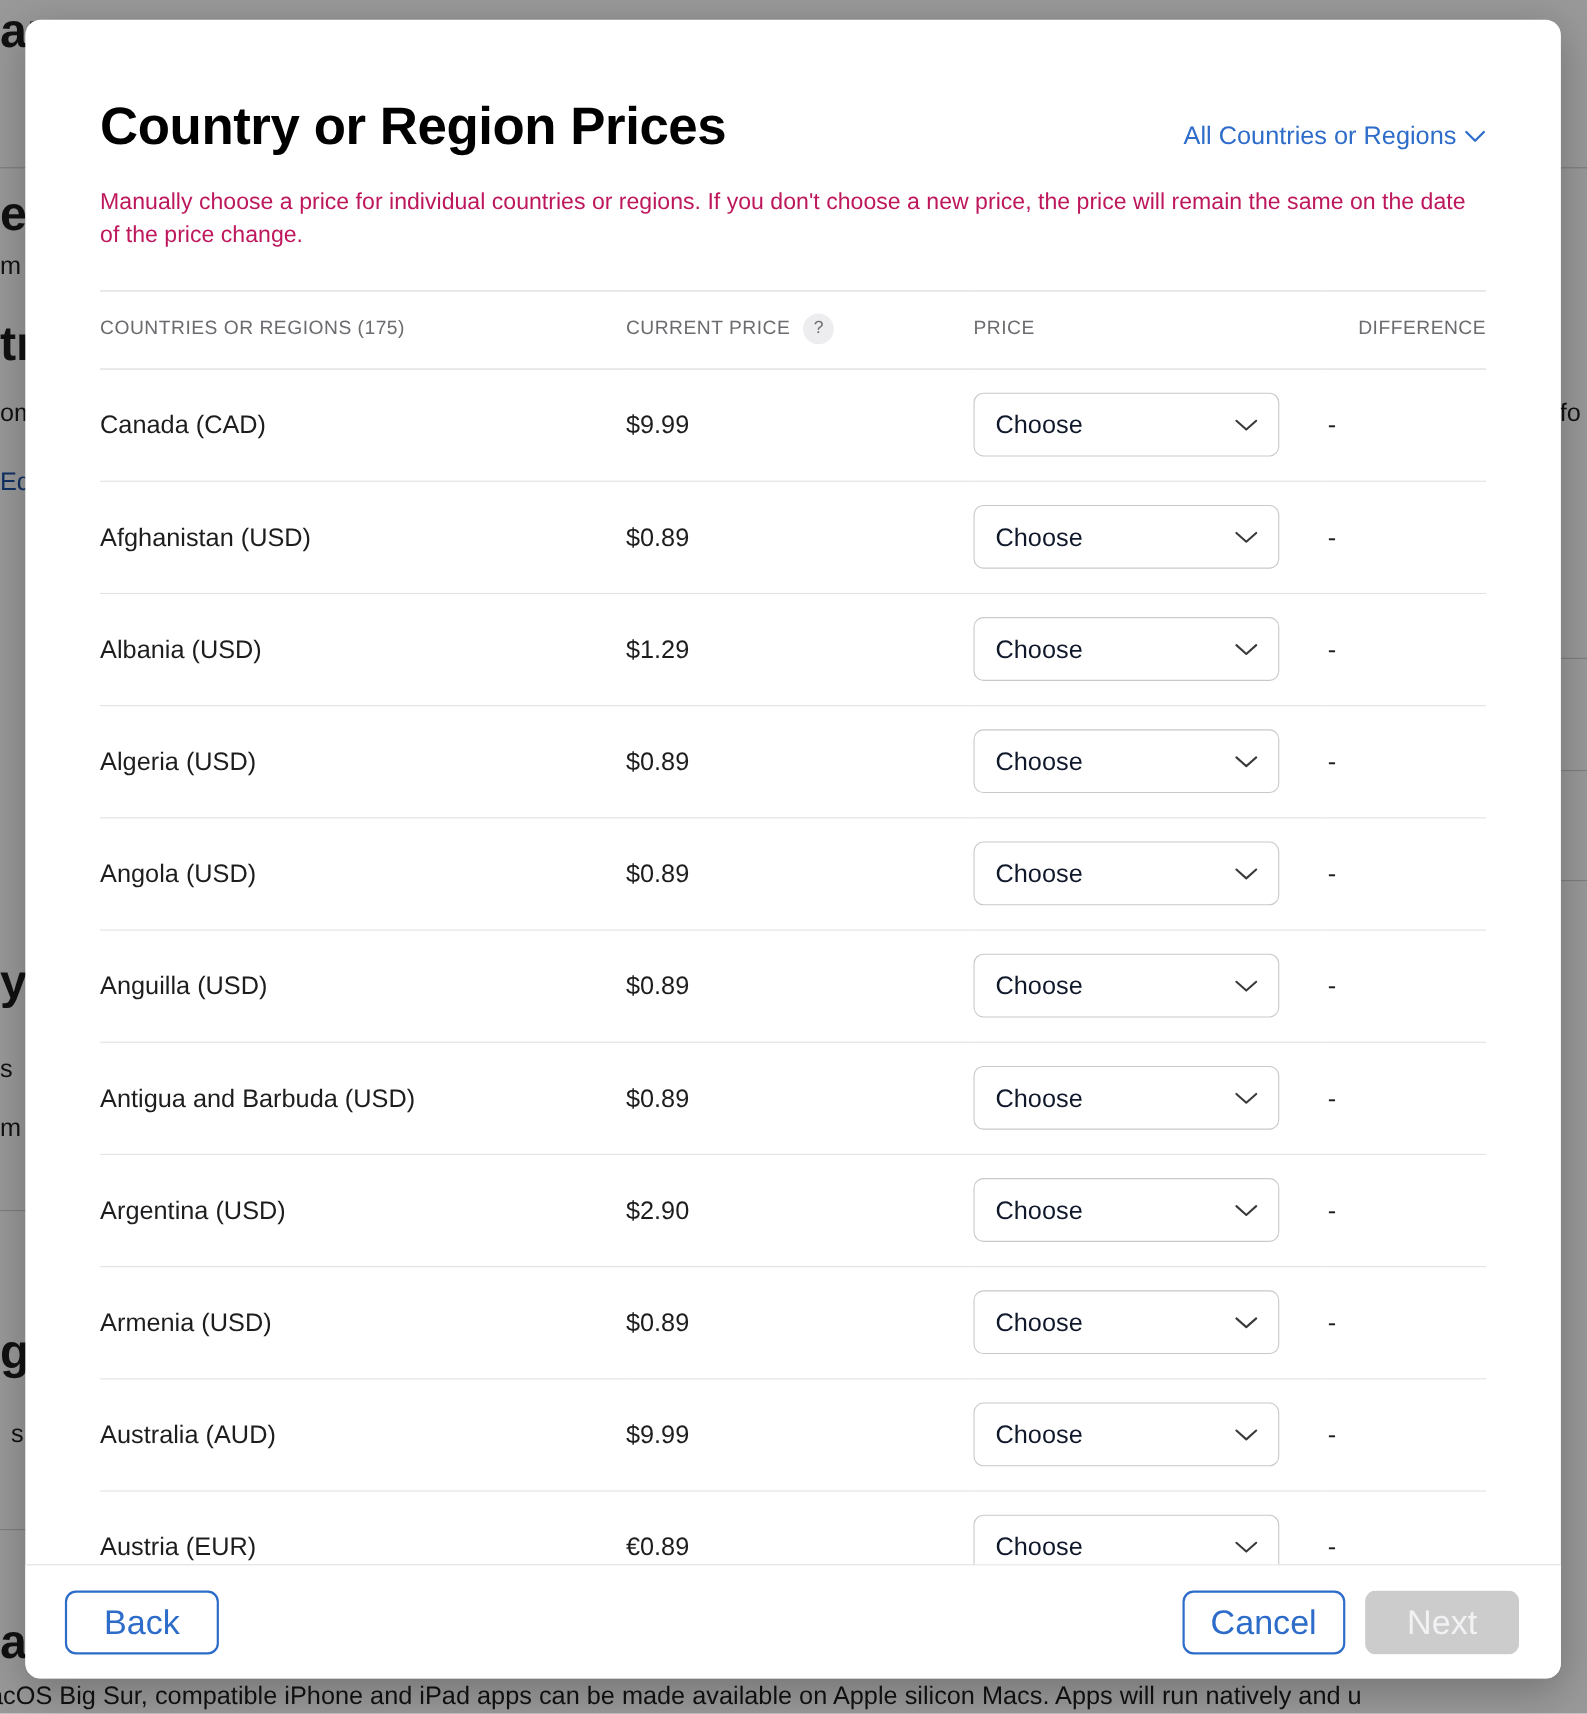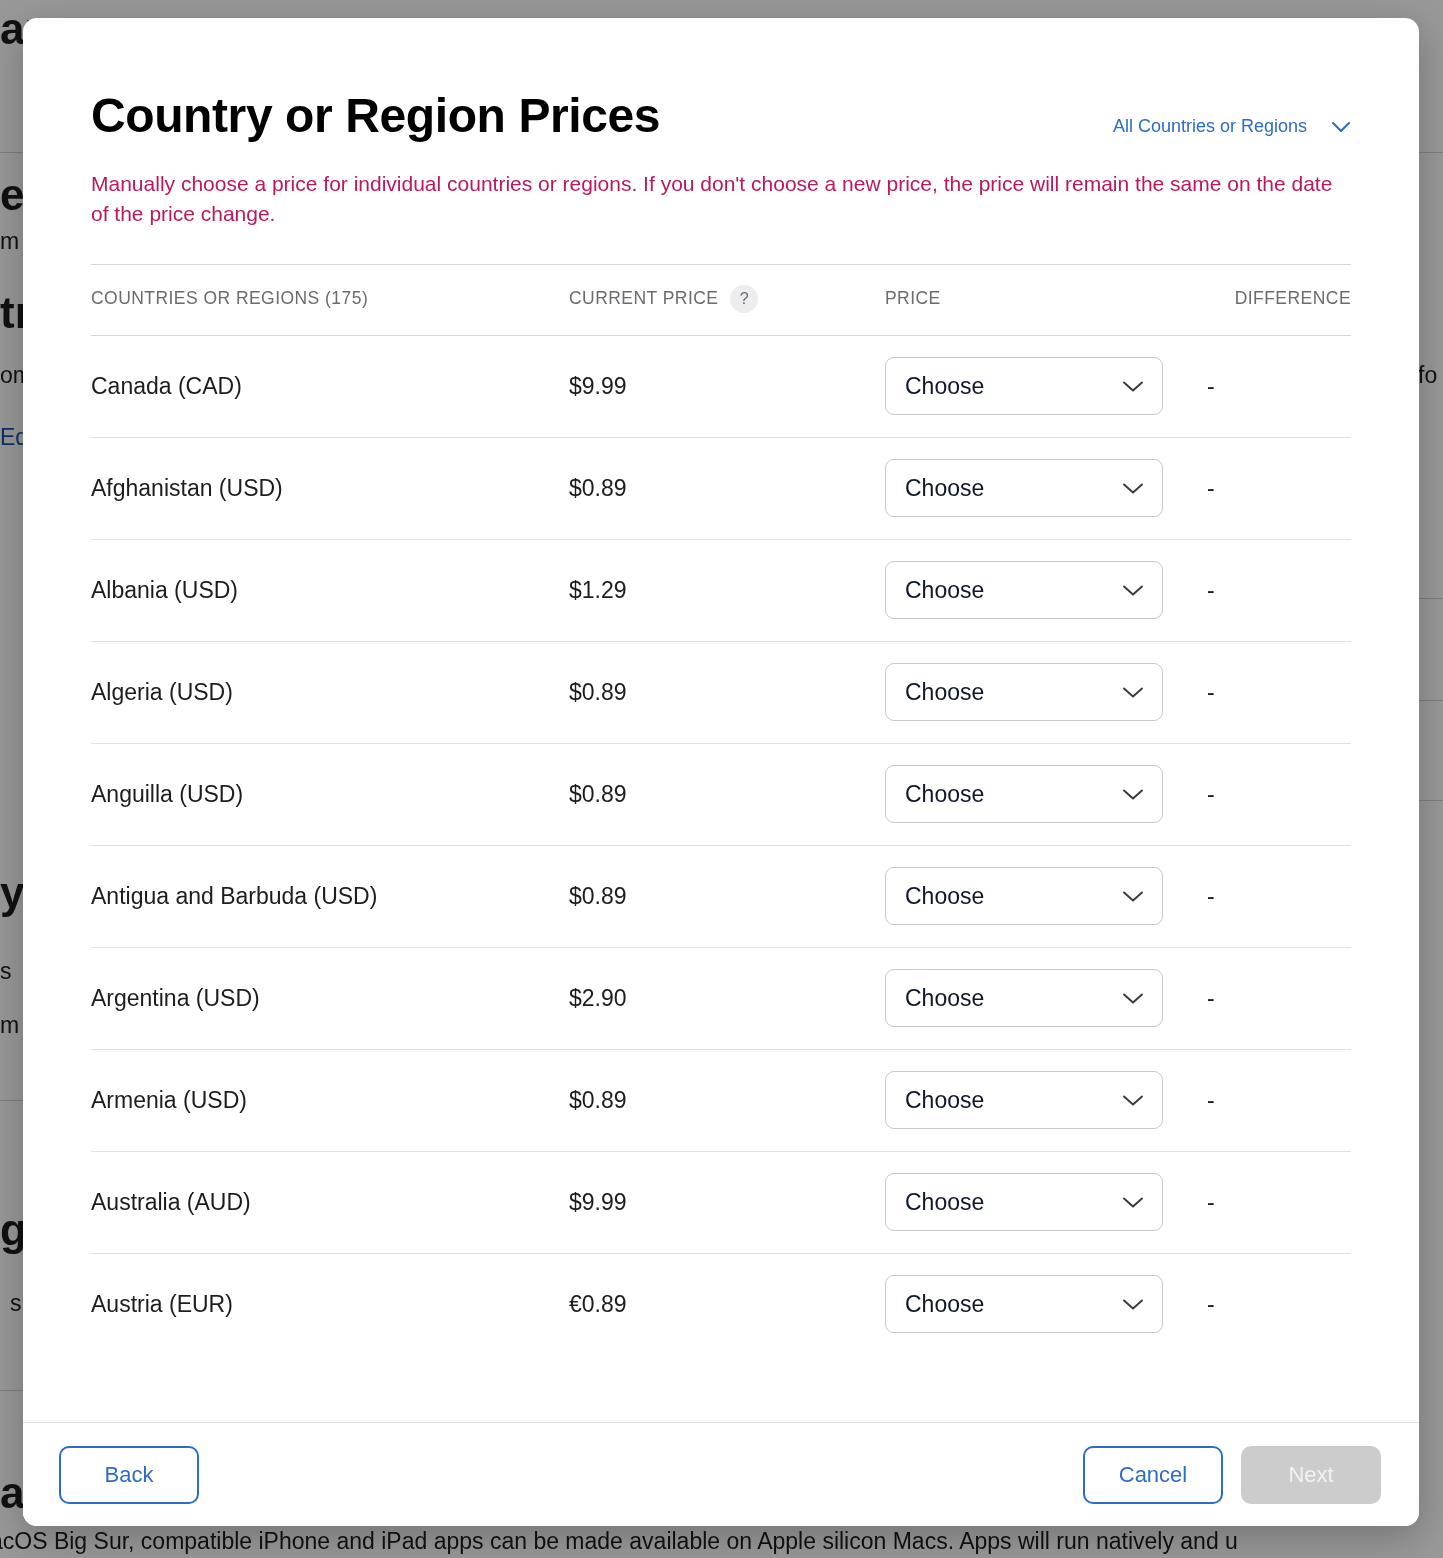--- a/index.html
+++ b/index.html
@@ -68,27 +68,27 @@
   }
   .modal-title {
     font-size: 48px;
     font-weight: 700;
     color: #000000;
     letter-spacing: -0.4px;
     margin: 0;
     line-height: 1.1;
   }
   .head-filter {
-    font-size: 18px;
+    font-size: 23px;
     color: #2d6cc9;
     cursor: pointer;
     white-space: nowrap;
     display: inline-flex;
     align-items: center;
-    gap: 24px;
+    gap: 7px;
   }
   .head-filter .chev { display: inline-flex; align-items: center; }
 
   .modal-desc {
     margin: 26px 0 0 0;
     font-size: 21px;
     line-height: 1.45;
     color: #be185d;
     max-width: 1250px;
   }
@@ -168,21 +168,21 @@
     border-top: 1px solid #e2e2e5;
     background: #ffffff;
     display: flex;
     align-items: center;
     justify-content: space-between;
     padding: 0 38px 0 36px;
   }
   .footer-right { display: flex; align-items: flex-end; gap: 18px; padding-left: 44px; }
 
   .btn {
-    font-size: 22px;
+    font-size: 31px;
     font-family: "Liberation Sans", sans-serif;
     border-radius: 10px;
     padding: 0 24px;
     height: 58px;
     display: inline-flex;
     align-items: center;
     justify-content: center;
     cursor: pointer;
     border: 2px solid transparent;
     background: transparent;
@@ -335,20 +335,35 @@
                 <span class="chev">
                   <svg width="22" height="13" viewBox="0 0 22 13" aria-hidden="true">
                     <path d="M2 2.5 L11 10.5 L20 2.5" fill="none" stroke="#3a3a3c" stroke-width="1.9" stroke-linecap="round" stroke-linejoin="round"></path>
                   </svg>
                 </span>
               </div>
             </td>
             <td class="cell-diff">-</td>
           </tr>
           <tr>
+            <td>Angola (USD)</td>
+            <td>$0.89</td>
+            <td>
+              <div class="select-box">
+                <span>Choose</span>
+                <span class="chev">
+                  <svg width="22" height="13" viewBox="0 0 22 13" aria-hidden="true">
+                    <path d="M2 2.5 L11 10.5 L20 2.5" fill="none" stroke="#3a3a3c" stroke-width="1.9" stroke-linecap="round" stroke-linejoin="round"></path>
+                  </svg>
+                </span>
+              </div>
+            </td>
+            <td class="cell-diff">-</td>
+          </tr>
+          <tr>
             <td>Anguilla (USD)</td>
             <td>$0.89</td>
             <td>
               <div class="select-box">
                 <span>Choose</span>
                 <span class="chev">
                   <svg width="22" height="13" viewBox="0 0 22 13" aria-hidden="true">
                     <path d="M2 2.5 L11 10.5 L20 2.5" fill="none" stroke="#3a3a3c" stroke-width="1.9" stroke-linecap="round" stroke-linejoin="round"></path>
                   </svg>
                 </span>

